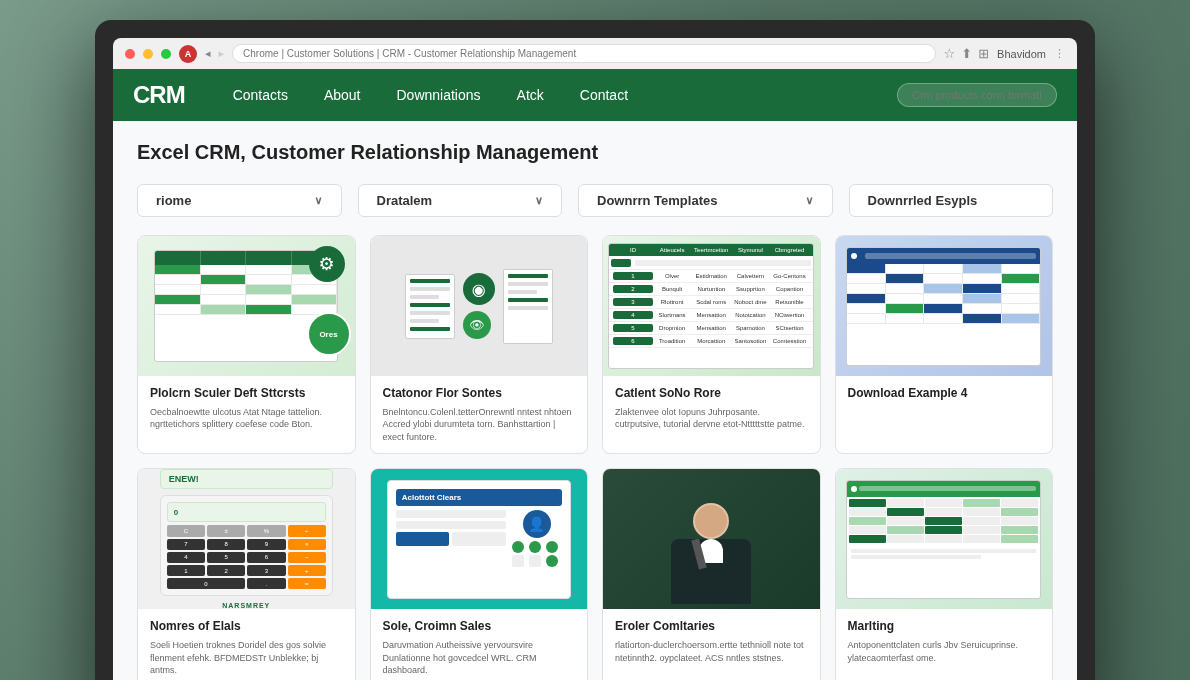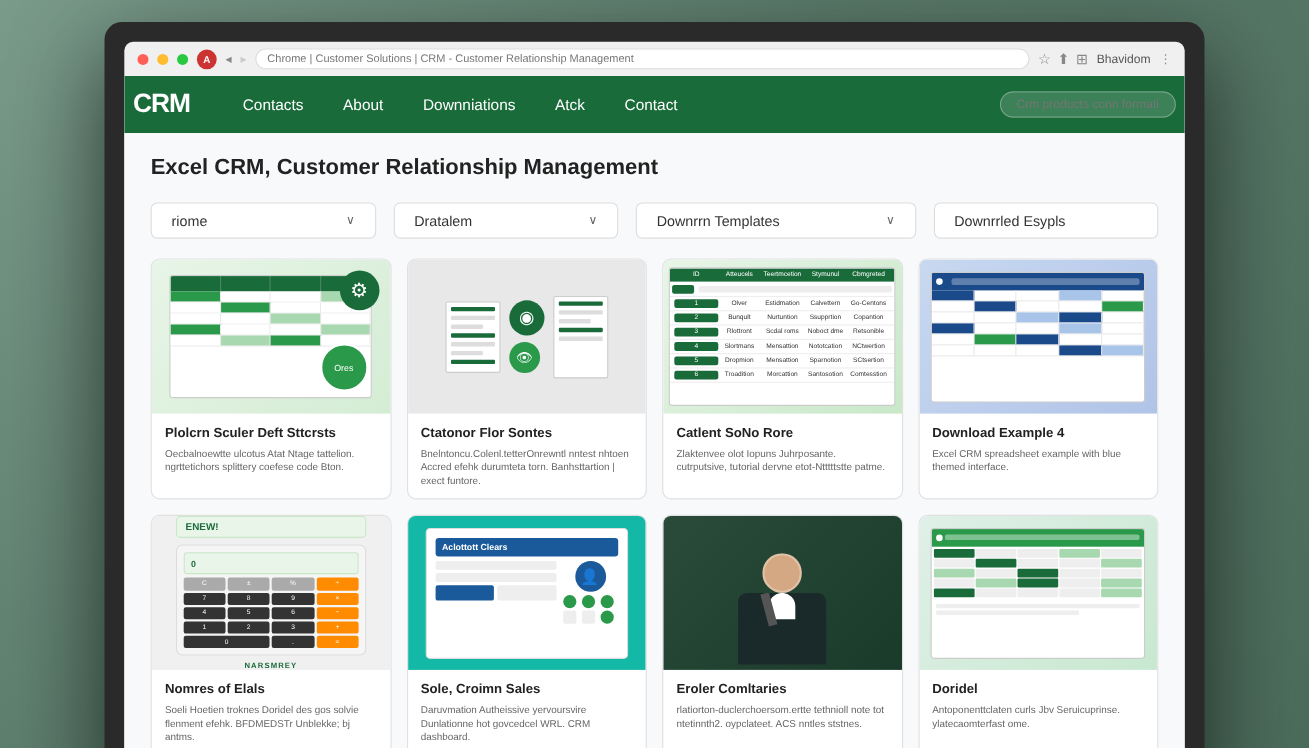--- a/index.html
+++ b/index.html
@@ -74,21 +74,21 @@
       background: white;
       border-radius: 0 0 8px 8px;
       overflow: hidden;
     }
 
     
     .nav {
       background: #1a6b3a;
       display: flex;
       align-items: center;
-      padding: 0 8px;
+      padding: 0 20px;
       height: 52px;
       gap: 0;
     }
 
     .nav-logo {
       font-size: 24px;
       font-weight: 900;
       color: white;
       margin-right: 30px;
       letter-spacing: -1px;
@@ -151,21 +151,21 @@
       border: 1px solid #ddd;
       border-radius: 6px;
       padding: 8px 18px;
       font-size: 13px;
       color: #333;
       cursor: pointer;
       display: flex;
       align-items: center;
       gap: 8px;
       flex: 1;
-      font-weight: 400;
+      font-weight: 700;
     }
 
     .section-tab .chevron {
       margin-left: auto;
       font-size: 11px;
       color: #666;
     }
 
     .section-tab.wide { flex: 1.3; }
 
@@ -257,30 +257,30 @@
       display: flex;
       align-items: center;
       justify-content: center;
       color: white;
       font-size: 18px;
     }
 
     .ores-badge {
       position: absolute;
       bottom: 20px;
-      right: 20px;
+      right: 4px;
       width: 44px; height: 44px;
       background: #2a9a4a;
       border-radius: 50%;
       display: flex;
       align-items: center;
       justify-content: center;
       color: white;
       font-size: 8px;
-      font-weight: normal;
+      font-weight: bold;
       border: 2px solid white;
     }
 
     .card-body {
       padding: 10px 12px;
     }
 
     .card-title {
       font-size: 12px;
       font-weight: 700;
@@ -578,21 +578,21 @@
                 <div class="doc-line"></div>
                 <div class="doc-line gray"></div>
                 <div class="doc-line gray short"></div>
                 <div class="doc-line"></div>
                 <div class="doc-line gray"></div>
               </div>
             </div>
           </div>
           <div class="card-body">
             <div class="card-title">Ctatonor Flor Sontes</div>
-            <div class="card-desc">Bnelntoncu.Colenl.tetterOnrewntl nntest nhtoen Accred efehk durumteta torn. Banhsttartion | exect funtore.</div>
+            <div class="card-desc">Bnelntoncu.Colenl.tetterOnrewntl nntest nhtoen Accred ylobi durumteta torn. Banhsttartion | exect funtore.</div>
           </div>
         </div>
 
         <div class="card">
           <div class="card-image data-table">
             <div class="table-mock">
               <div class="table-header">
                 <span>ID</span>
                 <span>Atteucels</span>
                 <span>Teertmcetion</span>
@@ -699,21 +699,20 @@
                 <div class="blue-cell"></div>
                 <div class="blue-cell"></div>
                 <div class="blue-cell"></div>
                 <div class="blue-cell blue-bg"></div>
                 <div class="blue-cell light-blue"></div>
               </div>
             </div>
           </div>
           <div class="card-body">
             <div class="card-title">Download Example 4</div>
-            <div class="card-desc">Excel CRM spreadsheet example with blue themed interface.</div>
           </div>
         </div>
 
         <div class="card">
           <div class="card-image" style="background:#f0f0f0;flex-direction:column;gap:6px;">
             <div style="background:#e8f5e8;border:1px solid #c8e8c8;border-radius:4px;padding:4px 8px;width:80%;font-size:9px;font-weight:bold;color:#1a6b3a;display:flex;align-items:center;gap:4px;">
               <span>ENEW!</span>
             </div>
             <div class="calculator-mock">
               <div class="calc-display">0</div>
@@ -830,21 +829,21 @@
                 <div style="height:8px;background:#eee;border-radius:1px;"></div>
                 <div style="height:8px;background:#a8d8b0;border-radius:1px;"></div>
               </div>
               <div style="padding:2px 4px;">
                 <div style="height:4px;background:#eee;border-radius:1px;margin:2px 0;"></div>
                 <div style="height:4px;background:#eee;border-radius:1px;margin:2px 0;width:70%;"></div>
               </div>
             </div>
           </div>
           <div class="card-body">
-            <div class="card-title">Doridel</div>
+            <div class="card-title">Marlting</div>
             <div class="card-desc">Antoponenttclaten curls Jbv Seruicuprinse. ylatecaomterfast ome.</div>
           </div>
         </div>
 
       </div>
 
     </div>
 
   </div>
 </div>

